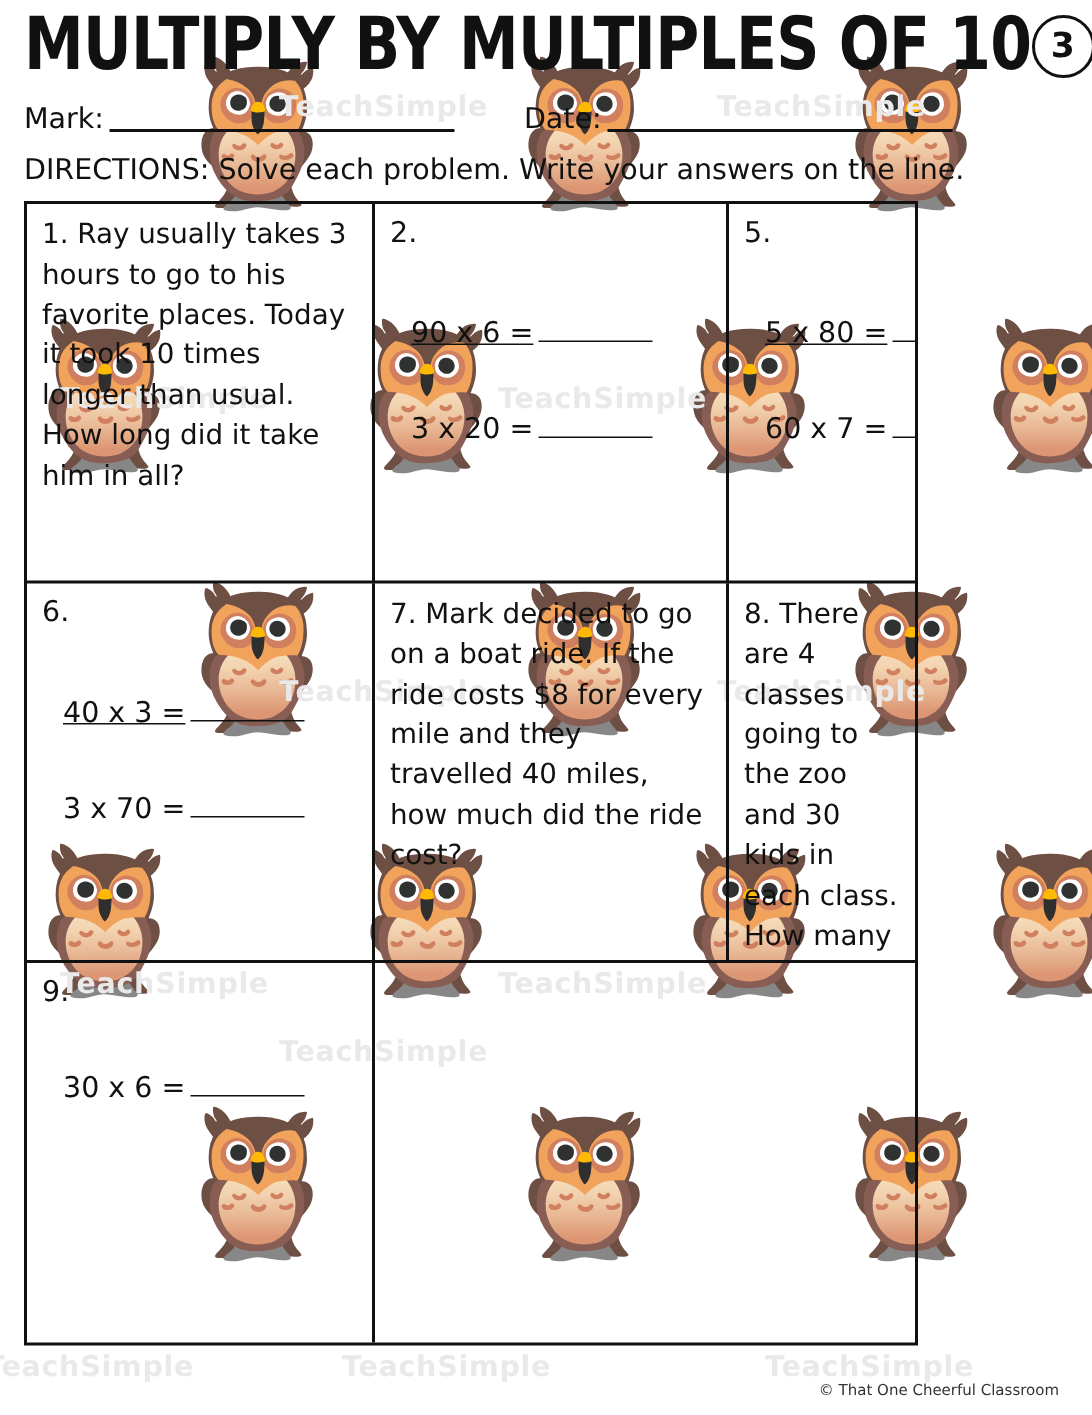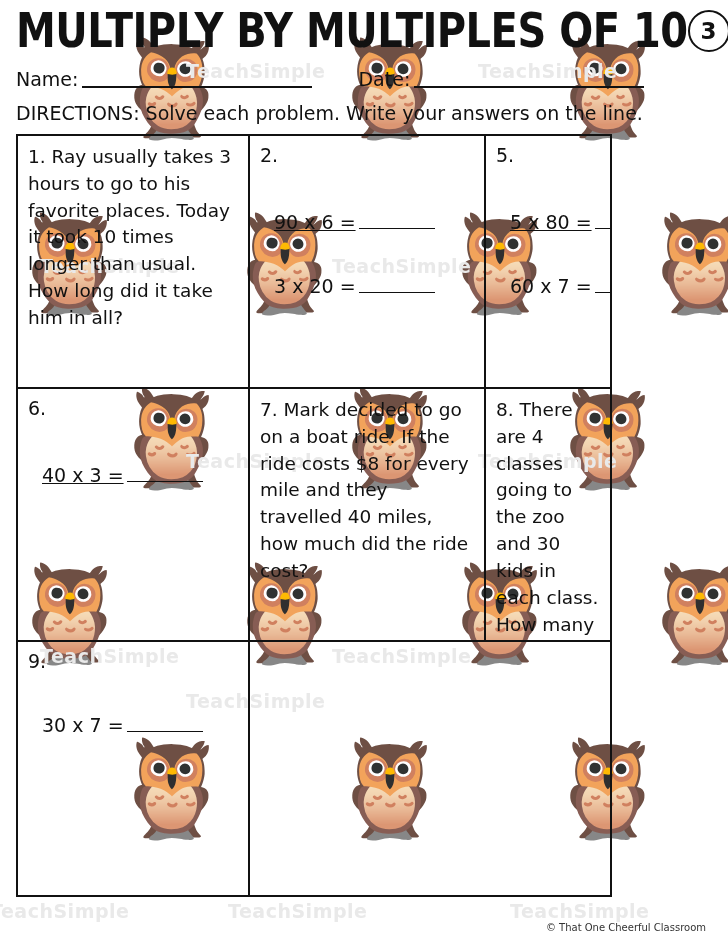--- a/index.html
+++ b/index.html
@@ -199,21 +199,21 @@
   </div>
 
   <div class="content">
 
     <div class="title-row">
       <div class="title">MULTIPLY BY MULTIPLES OF 10</div>
       <div class="page-number">3</div>
     </div>
 
     <div class="nd-row">
-      <span class="nd-label">Name:</span>
+      <span class="nd-label">Mark:</span>
       <span class="rule name-rule"></span>
       <span class="nd-spacer"></span>
       <span class="nd-label">Date:</span>
       <span class="rule date-rule"></span>
     </div>
 
     <div class="directions">DIRECTIONS: Solve each problem. Write your answers on the line.</div>
 
     <div class="grid">
 
@@ -246,36 +246,39 @@
           </div>
         </div>
       </div>
 
       <div class="cell">
         <div class="num-only">6.</div>
         <div class="eq-block">
           <div class="eq first">
             <span>40 x 3 =</span><span class="eq-line"></span>
           </div>
+          <div class="eq">
+            <span>3 x 70 =</span><span class="eq-line"></span>
+          </div>
         </div>
       </div>
 
       <div class="cell">
         <div class="word-problem">7. Mark decided to go on a boat ride. If the ride costs $8 for every mile and they travelled 40 miles, how much did the ride cost?</div>
       </div>
 
       <div class="cell">
         <div class="word-problem">8. There are 4 classes going to the zoo and 30 kids in each class. How many kids are going to the zoo in all?</div>
       </div>
 
       <div class="cell">
         <div class="num-only">9.</div>
         <div class="eq-block">
           <div class="eq">
-            <span>30 x 7 =</span><span class="eq-line"></span>
+            <span>30 x 6 =</span><span class="eq-line"></span>
           </div>
         </div>
       </div>
 
     </div>
   </div>
 
   <div class="footer">© That One Cheerful Classroom</div>
 </div>
 

